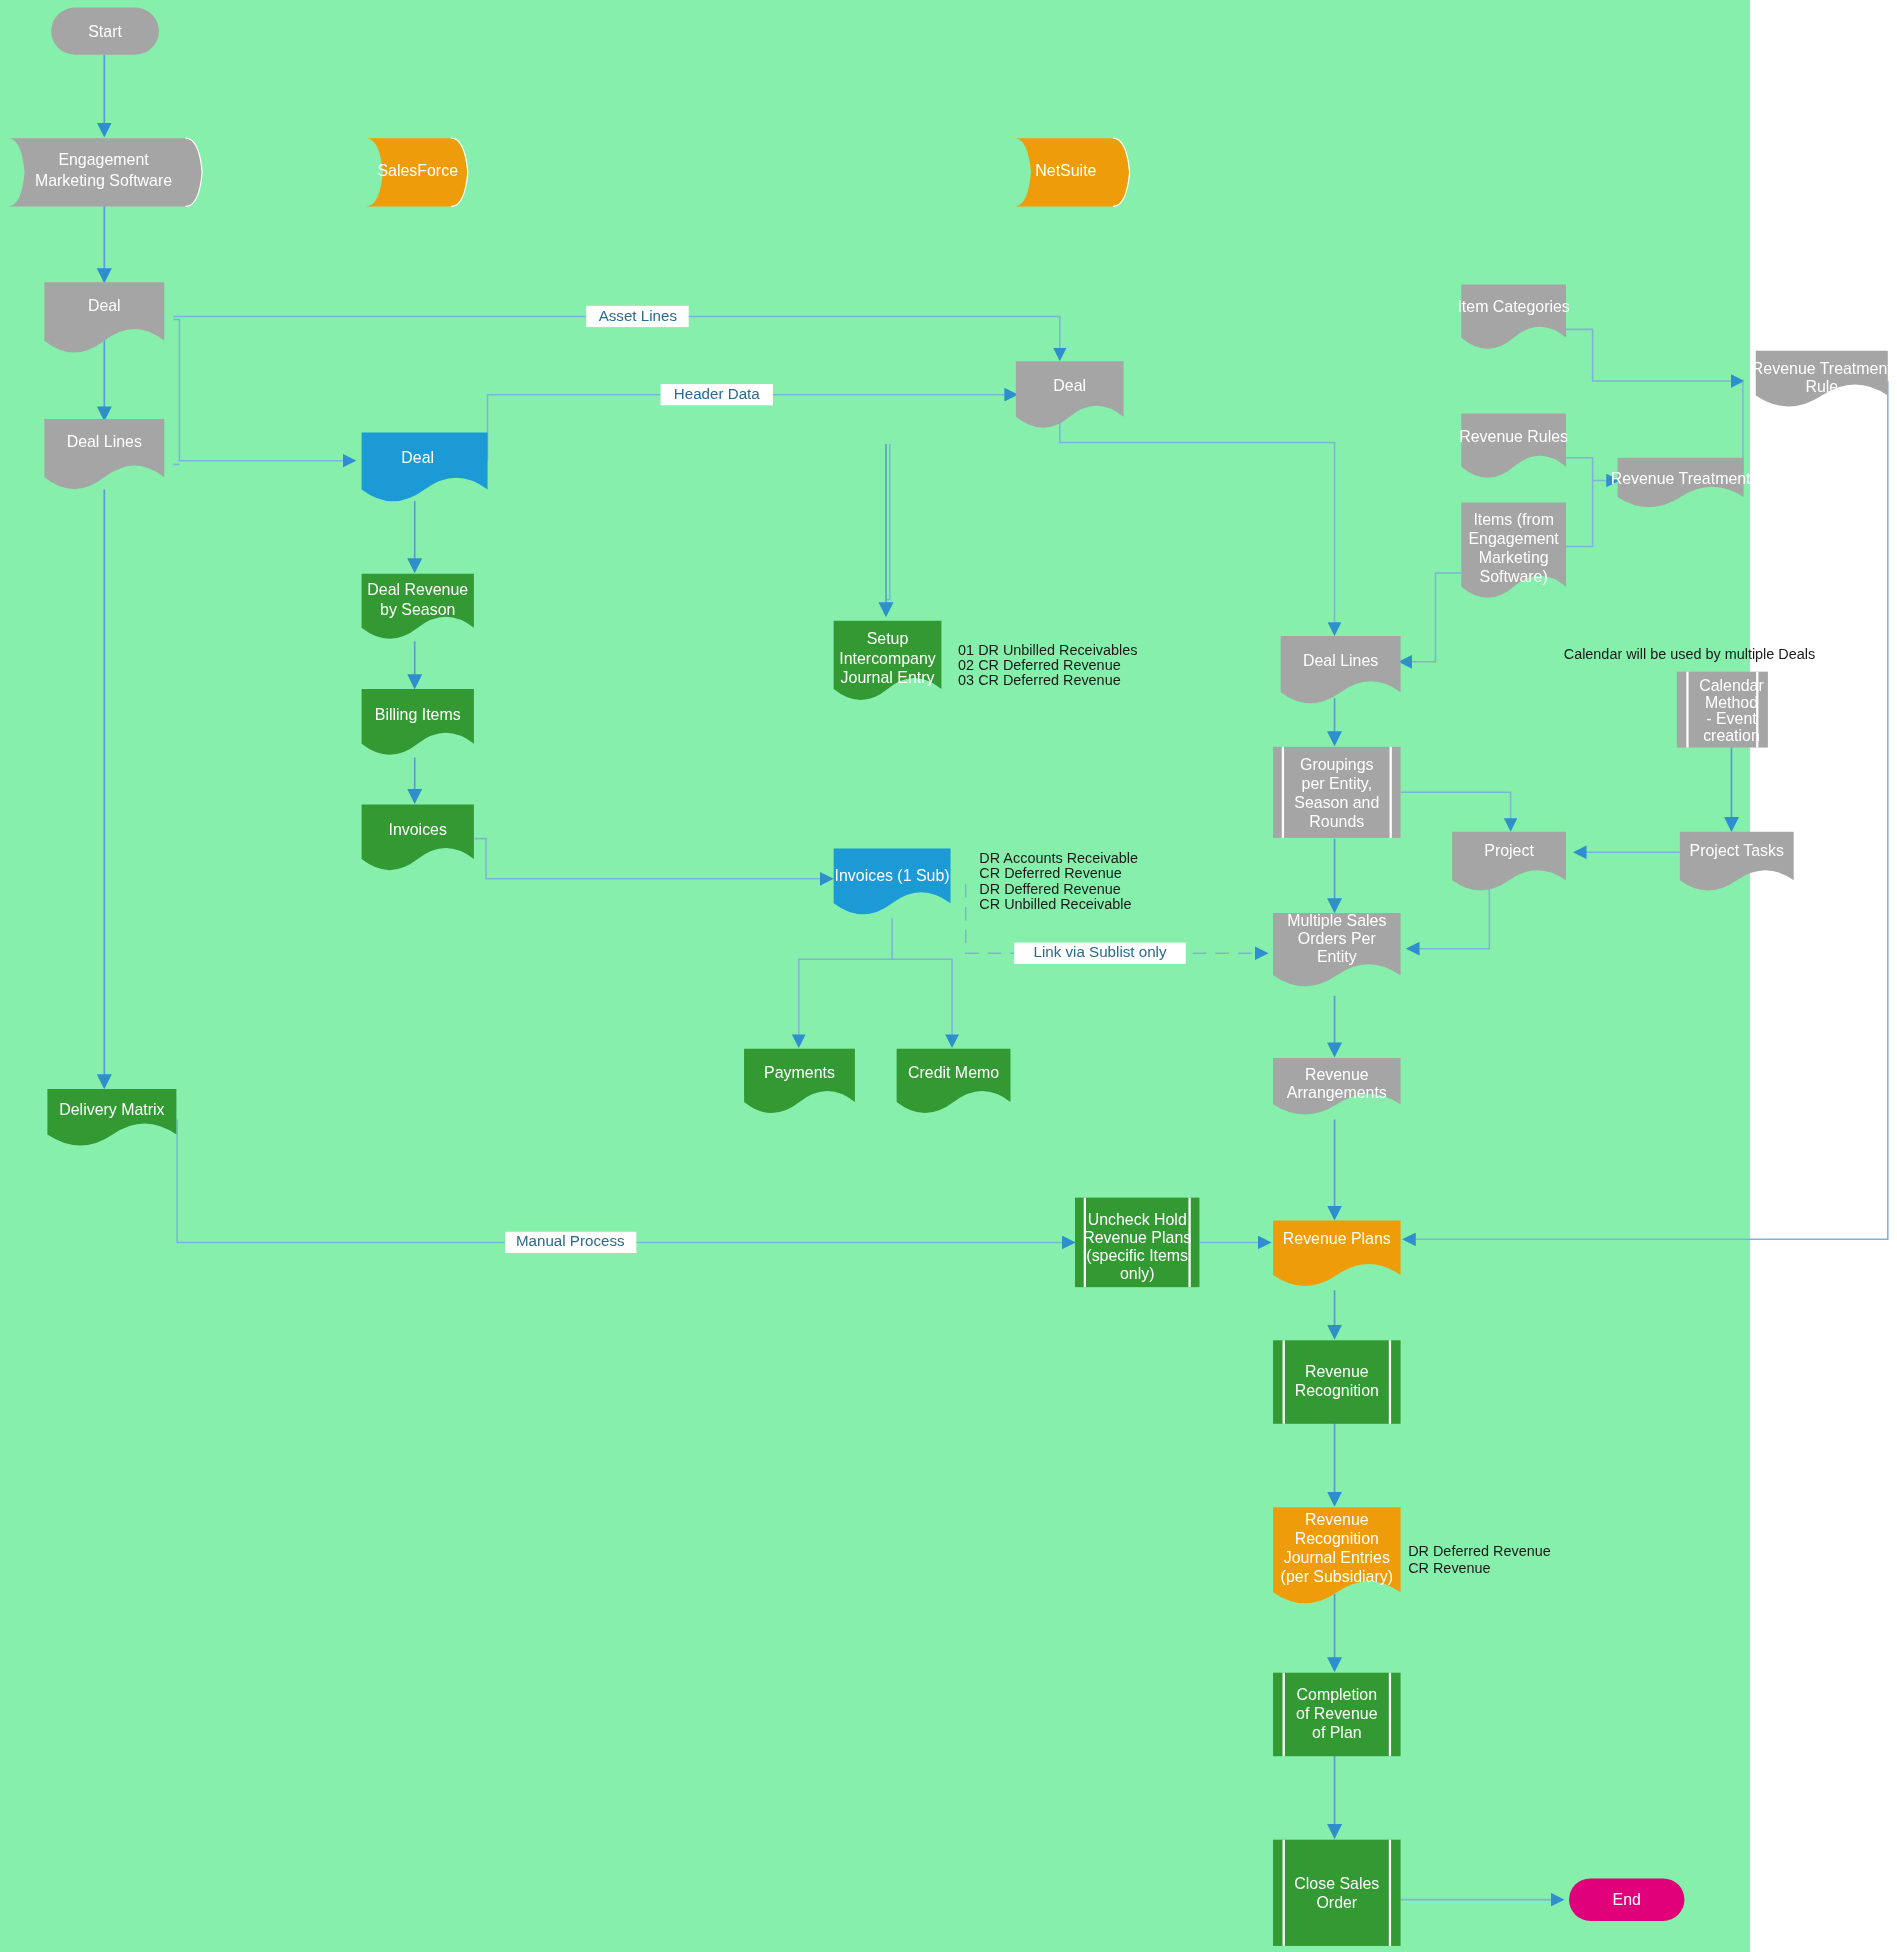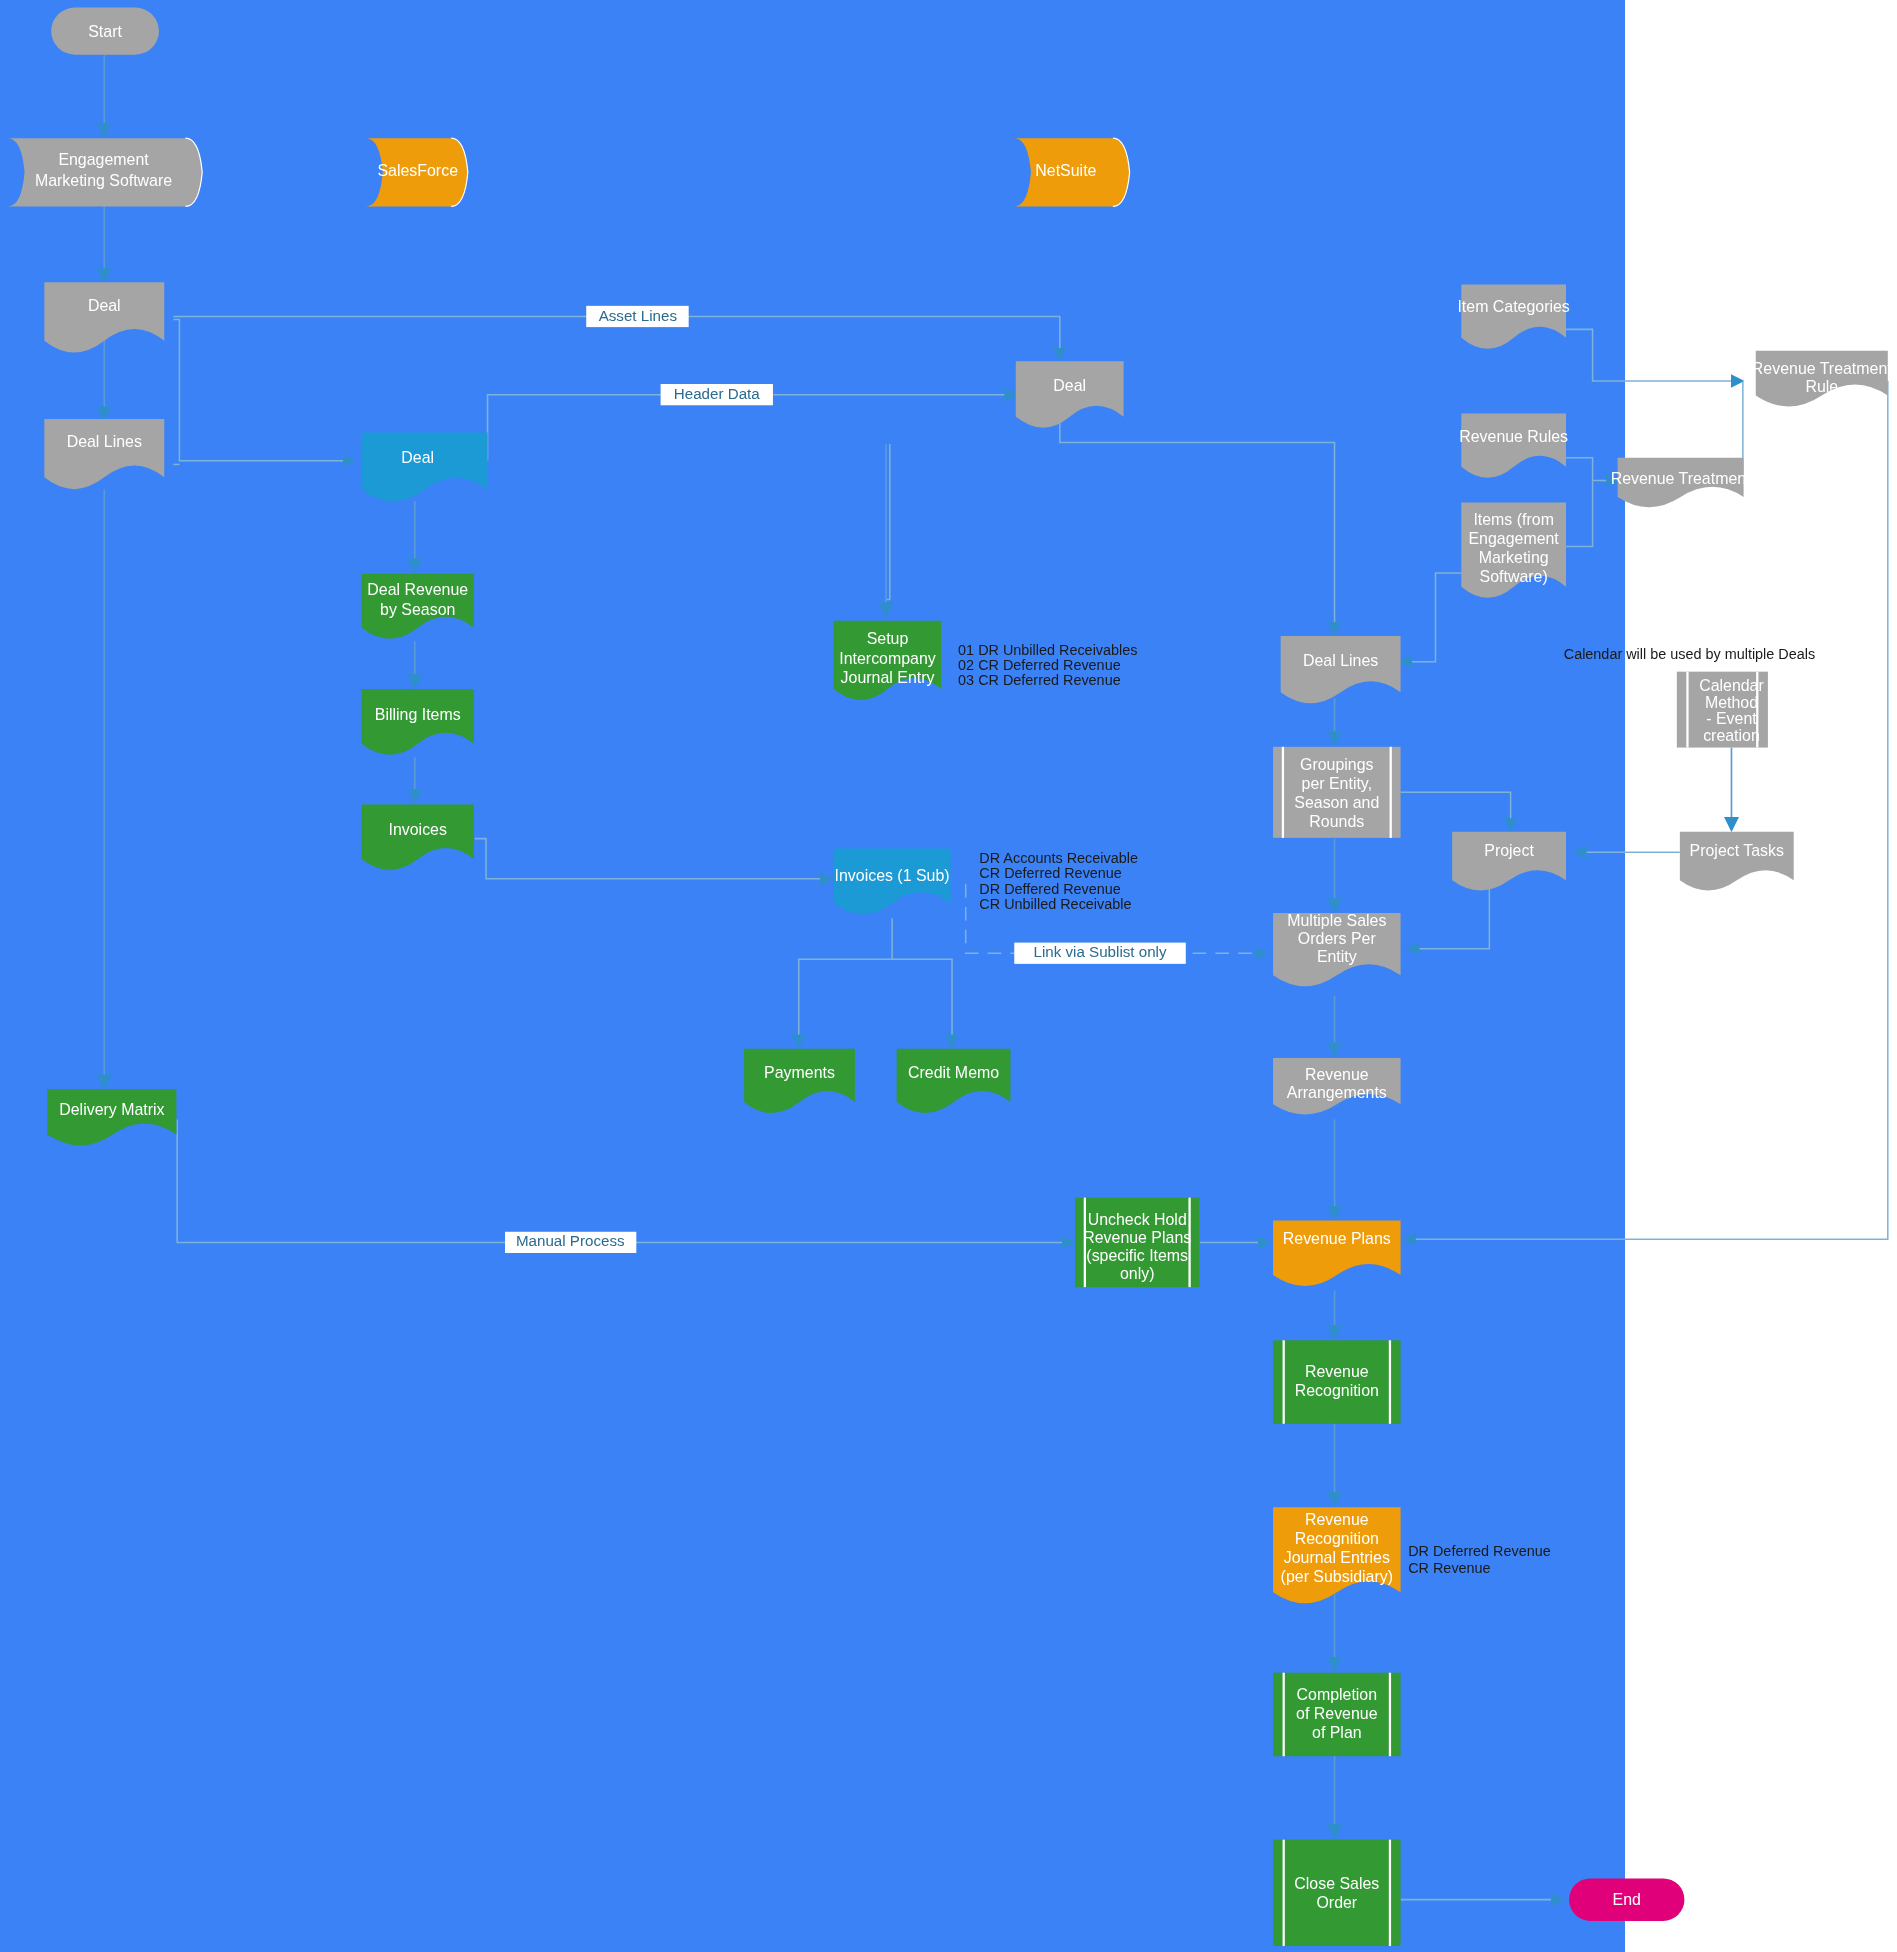--- a/index.html
+++ b/index.html
@@ -2,23 +2,23 @@
 <html style="font-size:12px"><head>
 <meta charset="utf-8">
 <style>
   html, body {
     margin: 0;
     padding: 0;
     background: #ffffff;
   }
   #canvas-wrap {
     position: relative;
-    width: 1625px;
+    width: 1750px;
     height: 1952px;
-    background: #3b82f6;
+    background: #86efac;
     font-family: "Liberation Sans", sans-serif;
   }
   svg#flow {
     display: block;
     width: 1898px;
     height: 1952px;
   }
   .node-label {
     fill: #ffffff;
     font-family: "Liberation Sans", sans-serif;

